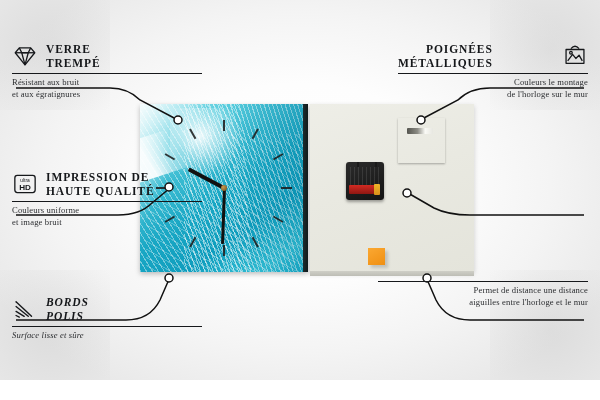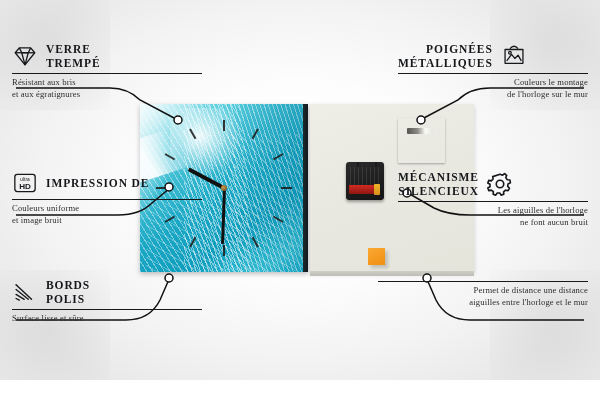--- a/index.html
+++ b/index.html
@@ -102,21 +102,21 @@
     position:absolute;left:58px;top:144px;width:17px;height:17px;
     background:linear-gradient(150deg,#fba832,#ef8f12);
     box-shadow:3px 3px 3px rgba(0,0,0,.16);
   }
 
   
   .callout{position:absolute;width:190px;}
   .co-left{left:12px;text-align:left;}
   .co-right{right:12px;text-align:right;}
   .co-head{display:flex;align-items:center;gap:8px;}
-  .co-right .co-head{justify-content:flex-start;}
+  .co-right .co-head{justify-content:space-between;}
   .co-title{
     font-family:"Liberation Serif", serif;
     font-weight:bold;font-size:11.5px;line-height:1.22;
     letter-spacing:.9px;color:#15171a;text-transform:uppercase;
   }
   .co-rule{height:1.4px;background:#16181b;margin:3px 0 3px;width:100%;}
   .co-sub{
     font-family:"Liberation Serif", serif;
     font-size:8.6px;line-height:1.32;color:#2b2d30;letter-spacing:.15px;
   }
@@ -234,44 +234,45 @@
           <path d="M12 12 H20"></path>
         </g>
       </svg>
       <div class="co-title">
         <span>VERRE</span><br>
         <span>TREMPÉ</span>
       </div>
     </div>
     <div class="co-rule"></div>
     <div class="co-sub">
-      <span>Résistant aux bris</span><br>
+      <span>Résistant aux bruit</span><br>
       <span>et aux égratignures</span>
     </div>
   </div>
 
   <div class="callout co-left" style="top:170px;">
     <div class="co-head">
       <svg class="ico" viewBox="0 0 32 32">
         <rect x="3.5" y="5.5" width="25" height="21" rx="3" fill="none" stroke="#16181b" stroke-width="1.6"></rect>
         <text x="16" y="14" text-anchor="middle" font-family="Liberation Sans, sans-serif" font-size="6" fill="#16181b">ultra</text>
         <text x="16" y="23" text-anchor="middle" font-family="Liberation Sans, sans-serif" font-size="10" font-weight="bold" fill="#16181b">HD</text>
       </svg>
       <div class="co-title">
         <span>IMPRESSION DE</span><br>
+        <span>HAUTE QUALITÉ</span>
       </div>
     </div>
     <div class="co-rule"></div>
     <div class="co-sub">
       <span>Couleurs uniforme</span><br>
       <span>et image bruit</span>
     </div>
   </div>
 
-  <div class="callout co-left" style="top:278px;">
+  <div class="callout co-left" style="top:295px;font-style:italic;">
     <div class="co-head">
       <svg class="ico" viewBox="0 0 32 32">
         <g stroke="#16181b" stroke-width="1.7" stroke-linecap="round">
           <path d="M5 7 L24 25"></path>
             <path d="M5 13 L20 25"></path>
             <path d="M5 19 L15 25"></path>
             <path d="M5 24 L9 26"></path>
         </g>
       </svg>
       <div class="co-title">
@@ -300,39 +301,20 @@
         </g>
       </svg>
     </div>
     <div class="co-rule"></div>
     <div class="co-sub">
       <span>Couleurs le montage</span><br>
       <span>de l'horloge sur le mur</span>
     </div>
   </div>
 
-  <div class="callout co-right" style="top:170px;">
-    <div class="co-head">
-      <div class="co-title">
-        <span>MÉCANISME</span><br>
-        <span>SILENCIEUX</span>
-      </div>
-      <svg class="ico" viewBox="0 0 32 32">
-        <g fill="none" stroke="#16181b" stroke-width="2" stroke-linejoin="round">
-          <path d="M16 4 l3.2 1.1 2.4-2.0 2.6 2.3 -1.1 2.9 2.0 2.4 3.1 .3 .6 3.4 -2.9 1.5 -.4 3.1 2.2 2.2 -1.8 3.0 -3.1 -.6 -2.4 2.0 .3 3.1 -3.3 1.0 -1.7 -2.6 -3.1 .0 -1.8 2.6 -3.2 -1.2 .2 -3.1 -2.5 -1.9 -3.0 .7 -1.3 -3.2 2.7 -1.6 .0 -3.1 -2.7 -1.6 1.2 -3.2 3.1 .6 2.2 -2.2 -.4 -3.0z"></path>
-          <circle cx="16" cy="16" r="4.6"></circle>
-        </g>
-      </svg>
-    </div>
-    <div class="co-rule"></div>
-    <div class="co-sub">
-      <span>Les aiguilles de l'horloge</span><br>
-      <span>ne font aucun bruit</span>
-    </div>
-  </div>
 
   <div class="callout co-right" style="top:278px;width:210px;">
     <div class="co-rule"></div>
     <div class="co-sub">
       <span>Permet de distance une distance</span><br>
       <span>aiguilles entre l'horloge et le mur</span>
     </div>
   </div>
 
 </div>

